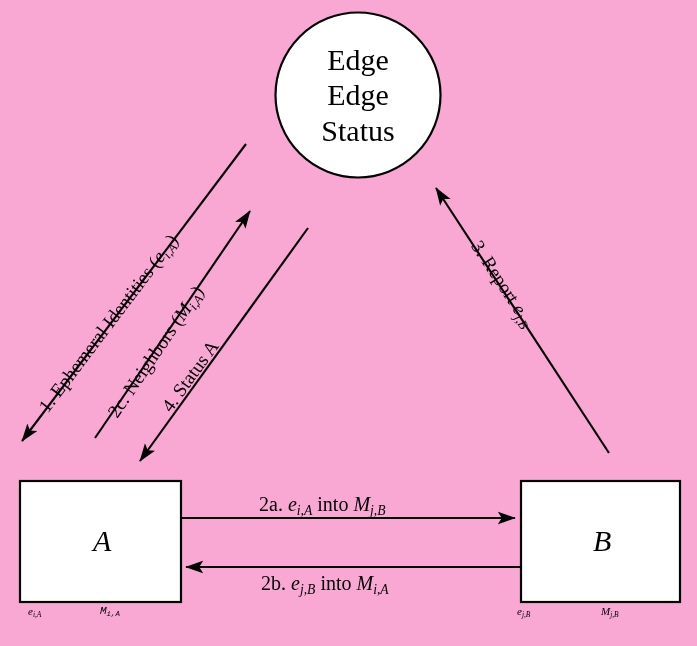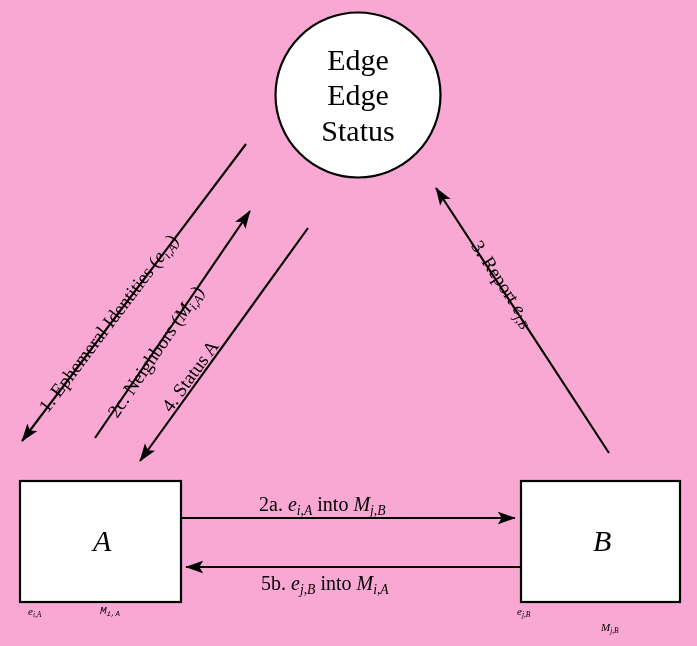--- a/index.html
+++ b/index.html
@@ -108,21 +108,21 @@
   <div class="lbl corner-lbl" style="left:28px; top:606px;">
     <span class="ital">e</span><span class="sub">i,A</span>
   </div>
   <div class="lbl corner-lbl" style="left:100px; top:606px;font-family:Liberation Mono, monospace;">
     <span class="ital">M</span><span class="sub">i,A</span>
   </div>
 
   <div class="lbl corner-lbl" style="left:517px; top:606px;">
     <span class="ital">e</span><span class="sub">j,B</span>
   </div>
-  <div class="lbl corner-lbl" style="left:601px; top:606px;margin-top:16px;">
+  <div class="lbl corner-lbl" style="left:601px; top:606px;">
     <span class="ital">M</span><span class="sub">j,B</span>
   </div>
 
   <div class="lbl edge-lbl rot" style="left:35px; top:404px; transform: rotate(-52.9deg);">
     <span>1.</span>
     <span>Ephemeral Identities (</span><span class="ital">e</span><span class="sub">i,A</span><span>)</span>
   </div>
 
   <div class="lbl edge-lbl rot" style="left:104px; top:410px; transform: rotate(-55.7deg);">
     <span>2c.</span>
@@ -137,16 +137,16 @@
   <div class="lbl edge-lbl rot" style="left:484px; top:237px; transform: rotate(56.8deg);">
     <span>3.</span>
     <span>Report </span><span class="ital">e</span><span class="sub">j,B</span>
   </div>
 
   <div class="lbl hz-lbl" style="left:259px; top:494px;text-align:right;">
     <span>2a.</span><span> </span><span class="ital">e</span><span class="sub">i,A</span><span> into </span><span class="ital">M</span><span class="sub">j,B</span>
   </div>
 
   <div class="lbl hz-lbl" style="left:261px; top:573px;">
-    <span>5b.</span><span> </span><span class="ital">e</span><span class="sub">j,B</span><span> into </span><span class="ital">M</span><span class="sub">i,A</span>
+    <span>2b.</span><span> </span><span class="ital">e</span><span class="sub">j,B</span><span> into </span><span class="ital">M</span><span class="sub">i,A</span>
   </div>
 
 </div>
 
 </body></html>

